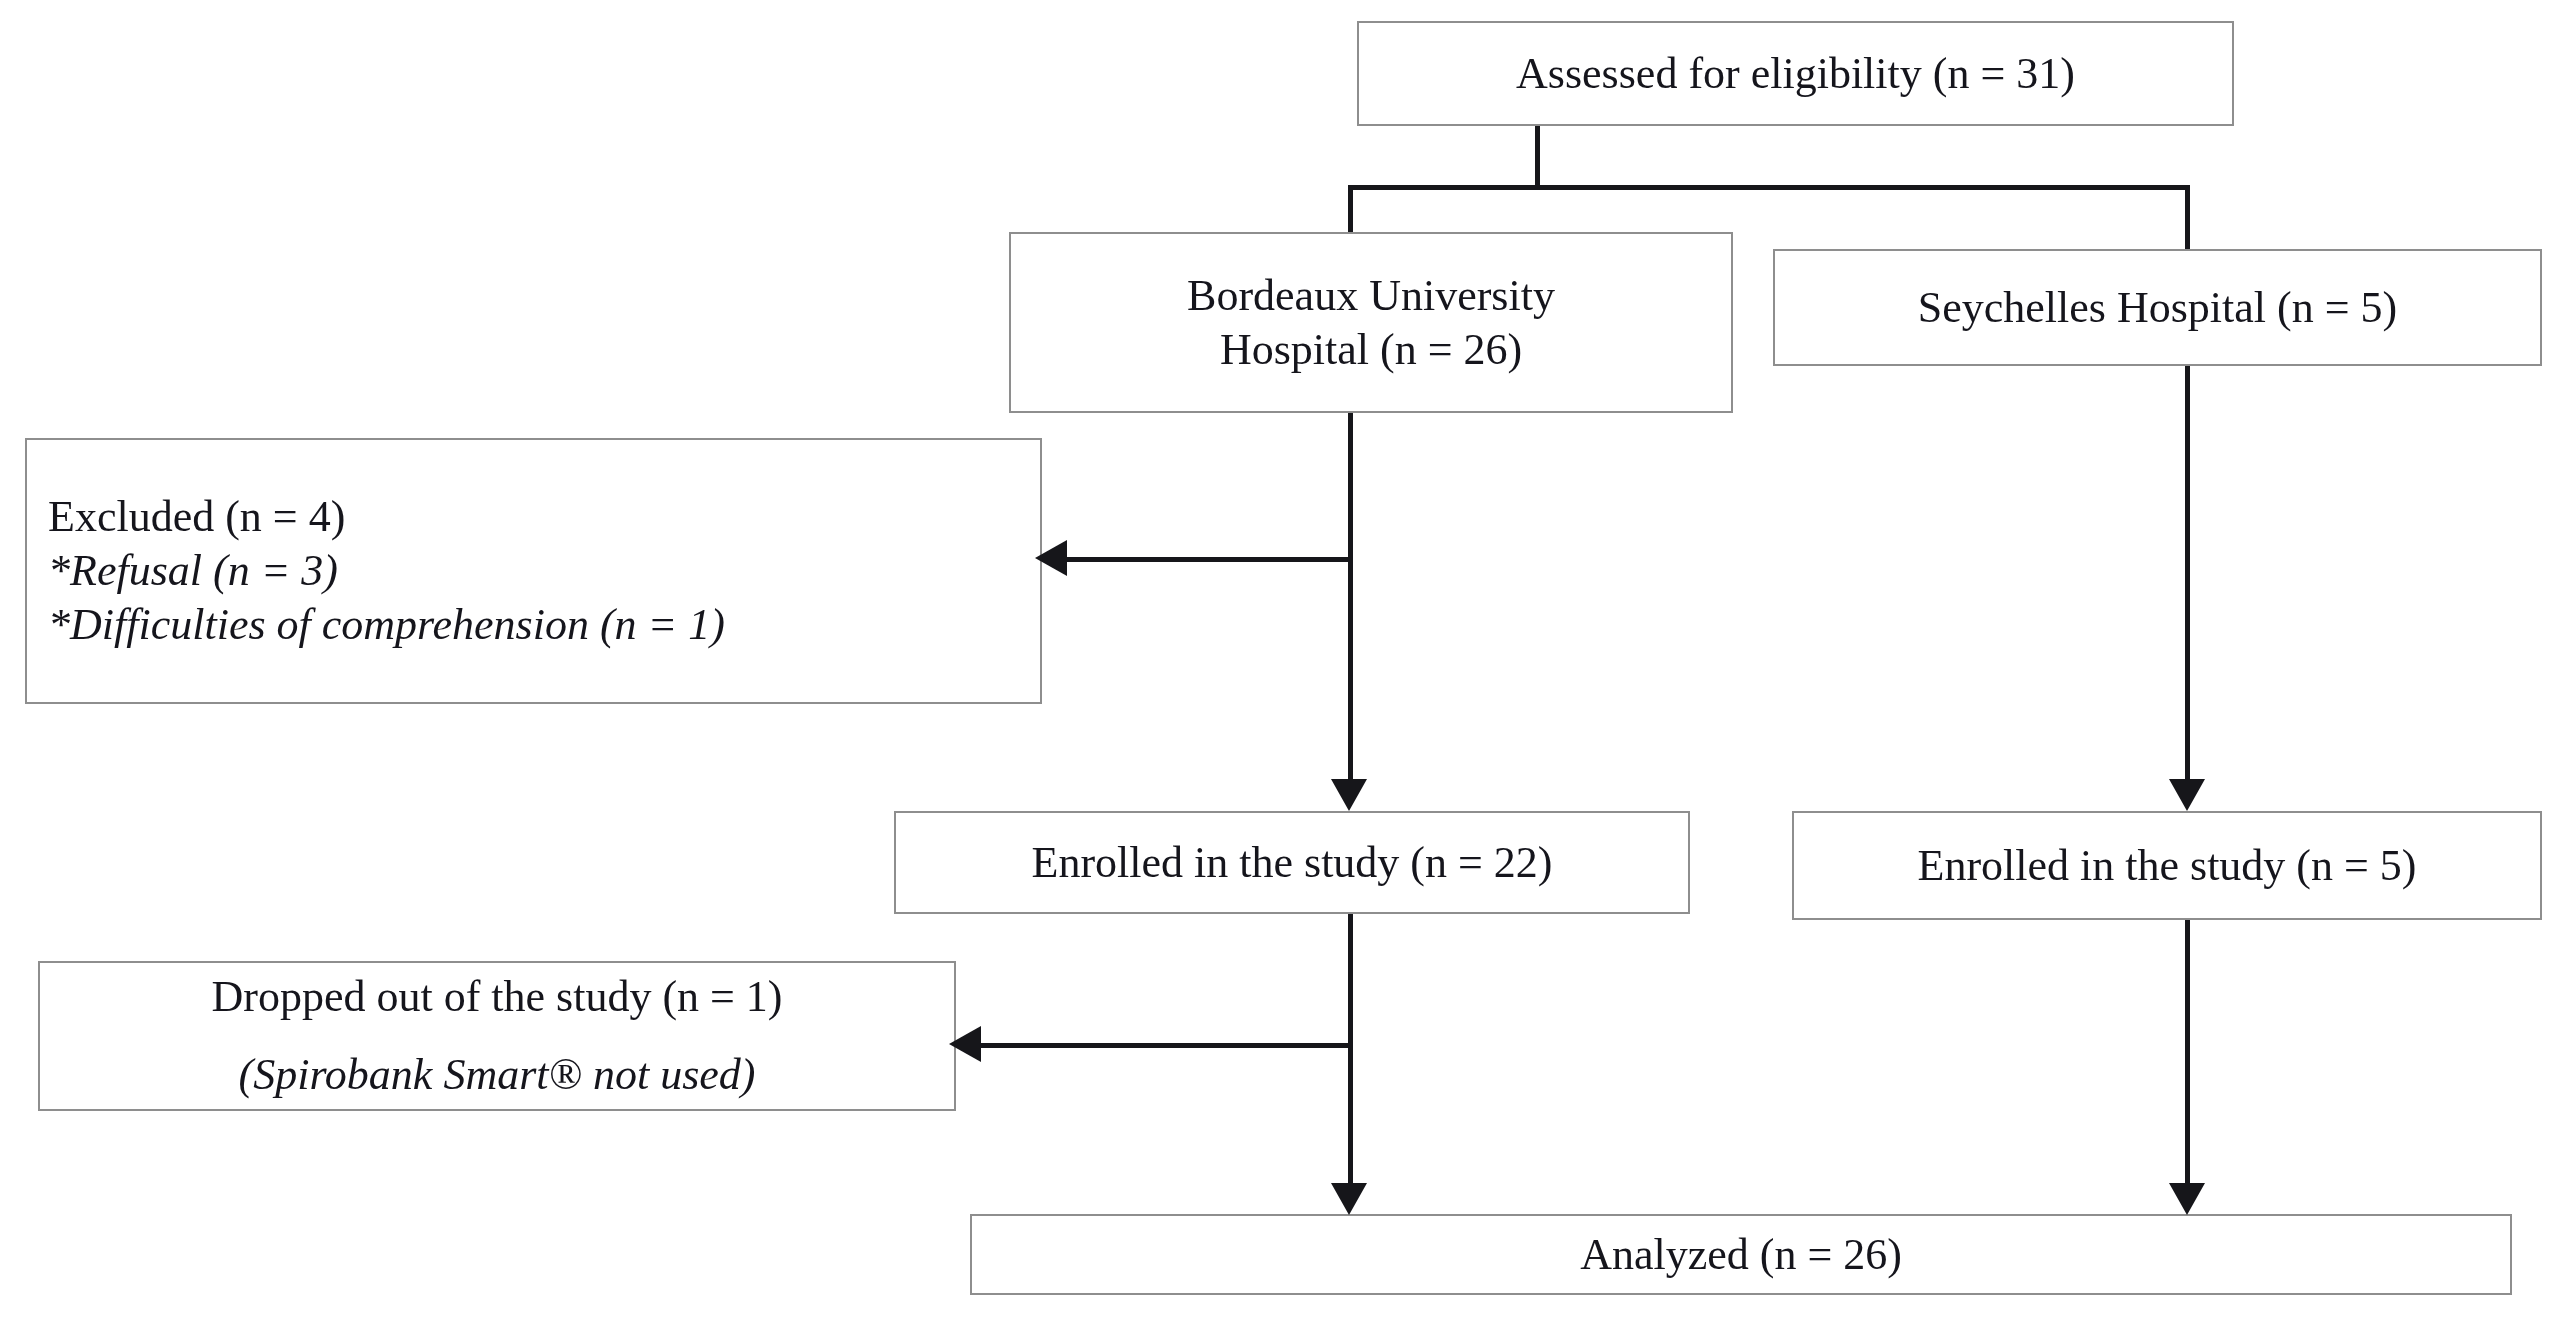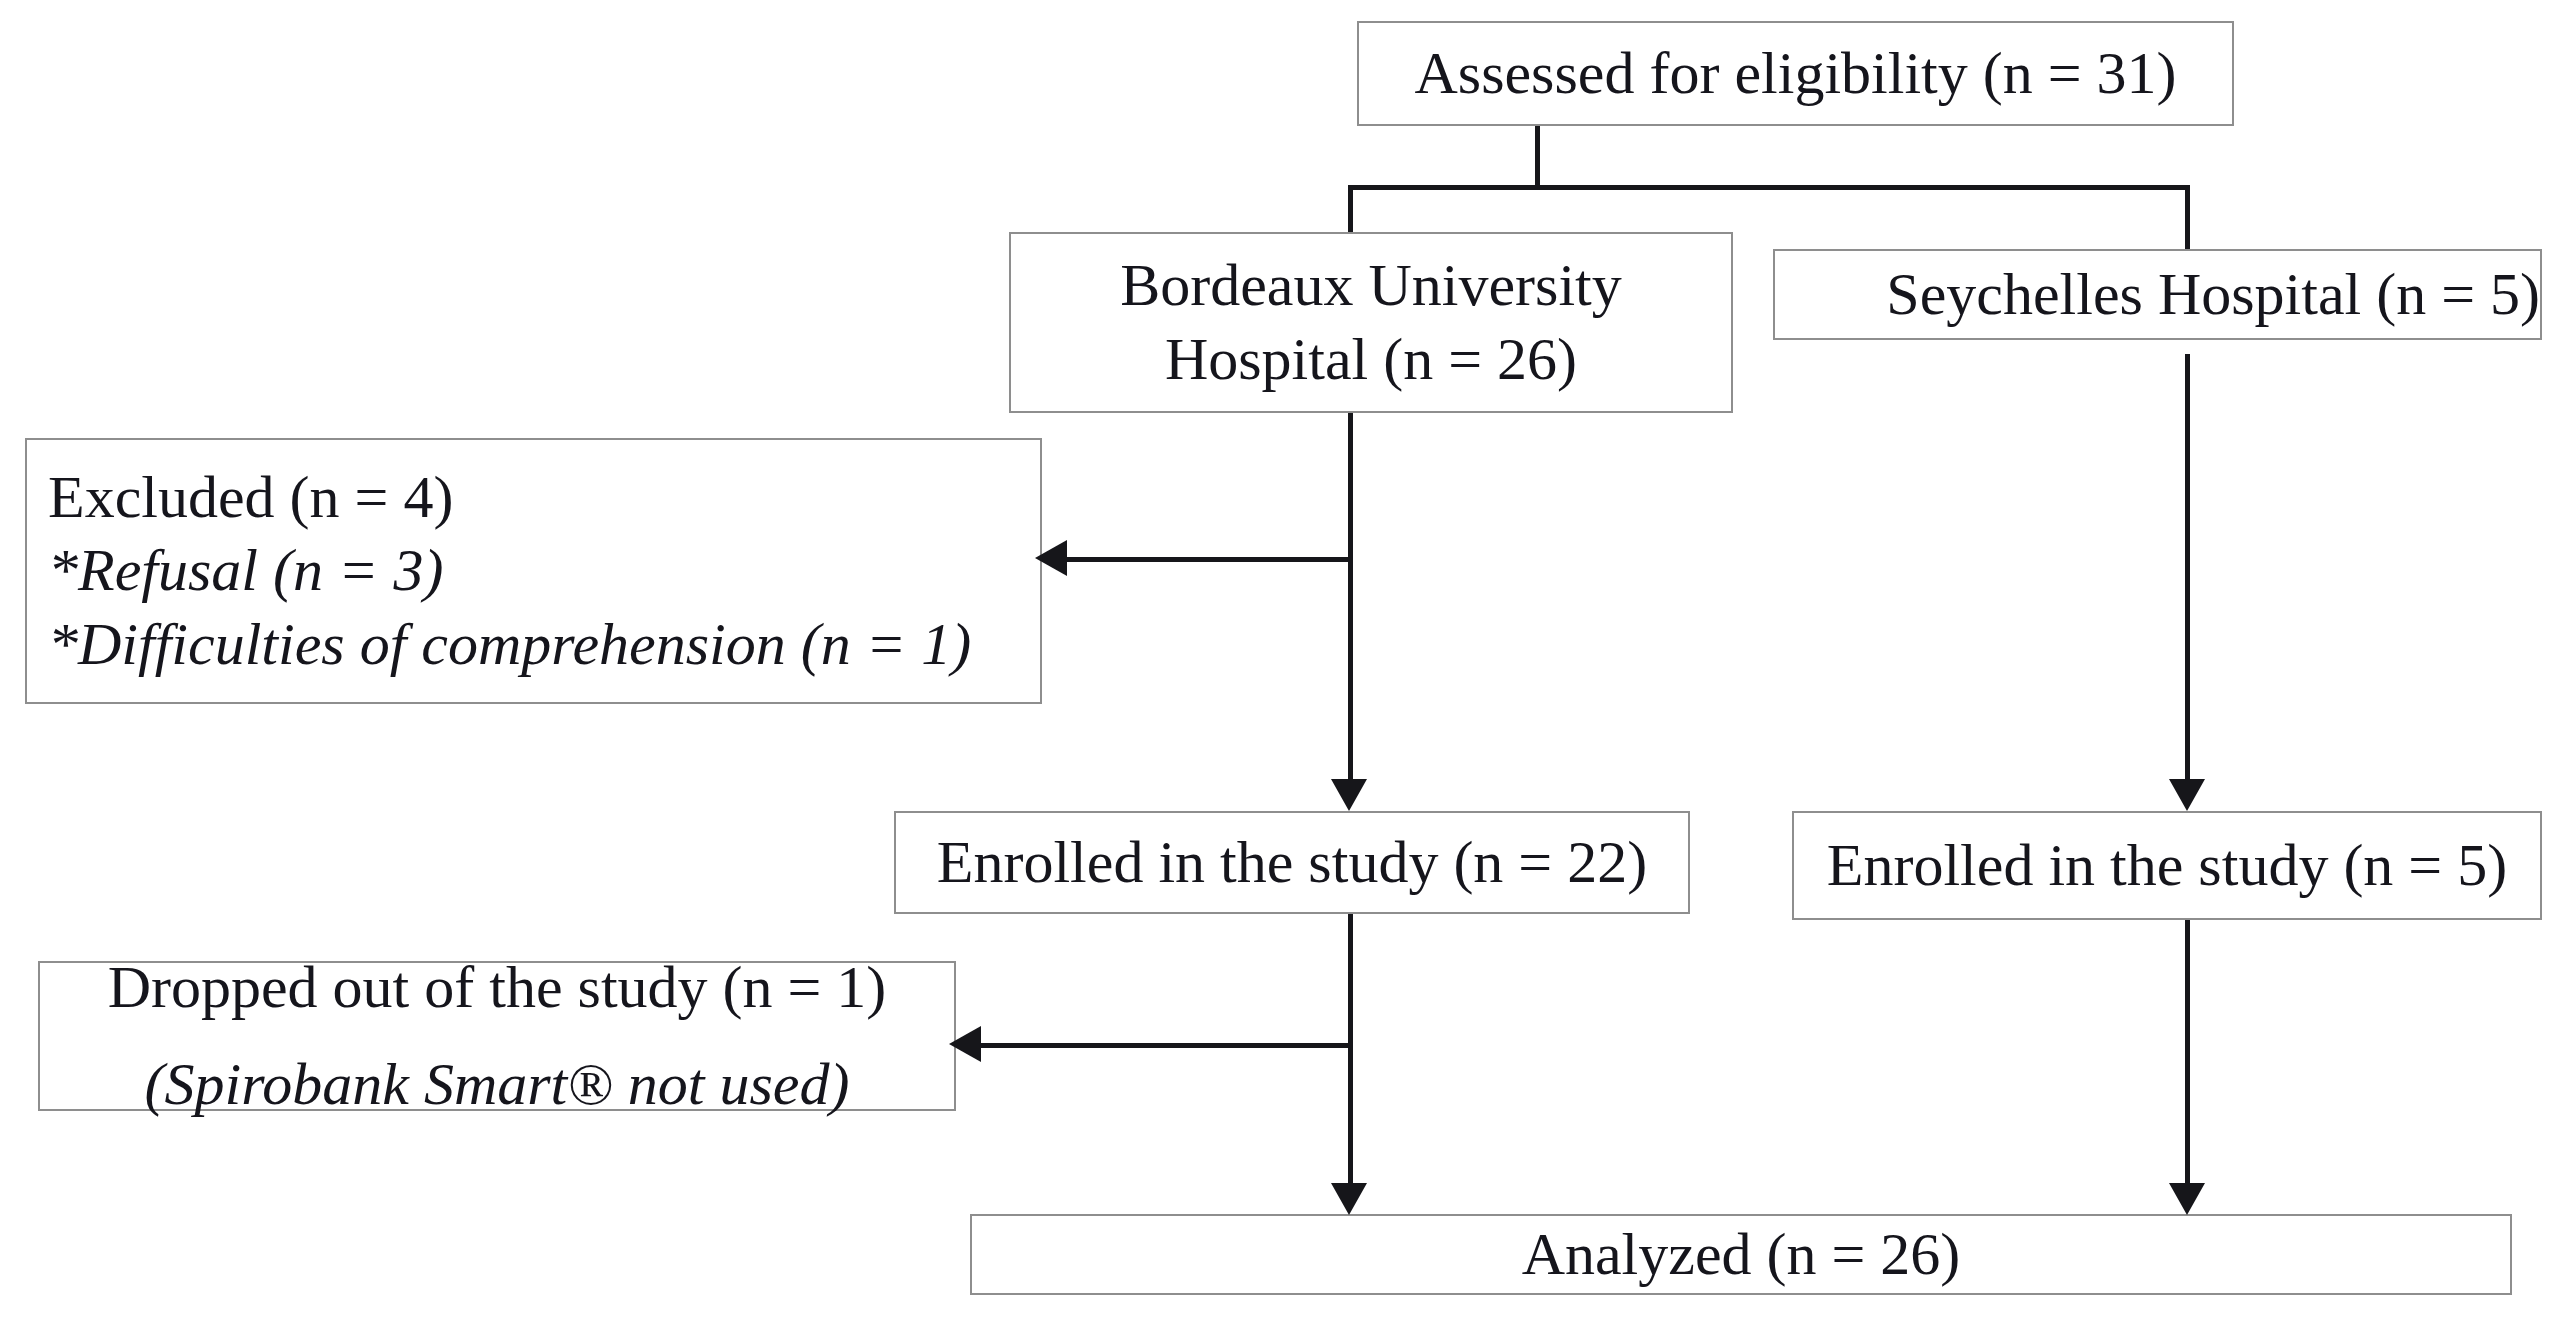--- a/index.html
+++ b/index.html
@@ -25,21 +25,21 @@
     position: absolute;
     box-sizing: border-box;
     border: 2.9px solid #8e8e8e;
     background: #ffffff;
     display: flex;
     flex-direction: column;
     align-items: center;
     justify-content: center;
     text-align: center;
     line-height: 1.22;
-    font-size: 60px;
+    font-size: 44px;
     color: #15151c;
     z-index: 3;
   }
   .node.left-align {
     align-items: flex-start;
     text-align: left;
     padding-left: 21px;
   }
   .node .line {
     display: block;
@@ -116,21 +116,21 @@
 
   <div class="node" style="left:1357px; top:21px; width:877px; height:105px;">
     <span class="line">Assessed for eligibility (n = 31)</span>
   </div>
 
   <div class="node" style="left:997px; top:232px; width:724px; height:181px;margin-left:12px;">
     <span class="line">Bordeaux University</span>
     <span class="line">Hospital (n = 26)</span>
   </div>
 
-  <div class="node" style="left:1773px; top:249px; width:769px; height:91px;align-items:flex-end;">
+  <div class="node" style="left:1773px; top:249px; width:769px; height:117px;">
     <span class="line">Seychelles Hospital (n = 5)</span>
   </div>
 
   <div class="node left-align" style="left:25px; top:438px; width:1017px; height:266px;">
     <span class="line">Excluded (n = 4)</span>
     <span class="line it">*Refusal (n = 3)</span>
     <span class="line it">*Difficulties of comprehension (n = 1)</span>
   </div>
 
   <div class="node" style="left:894px; top:811px; width:796px; height:103px;">

